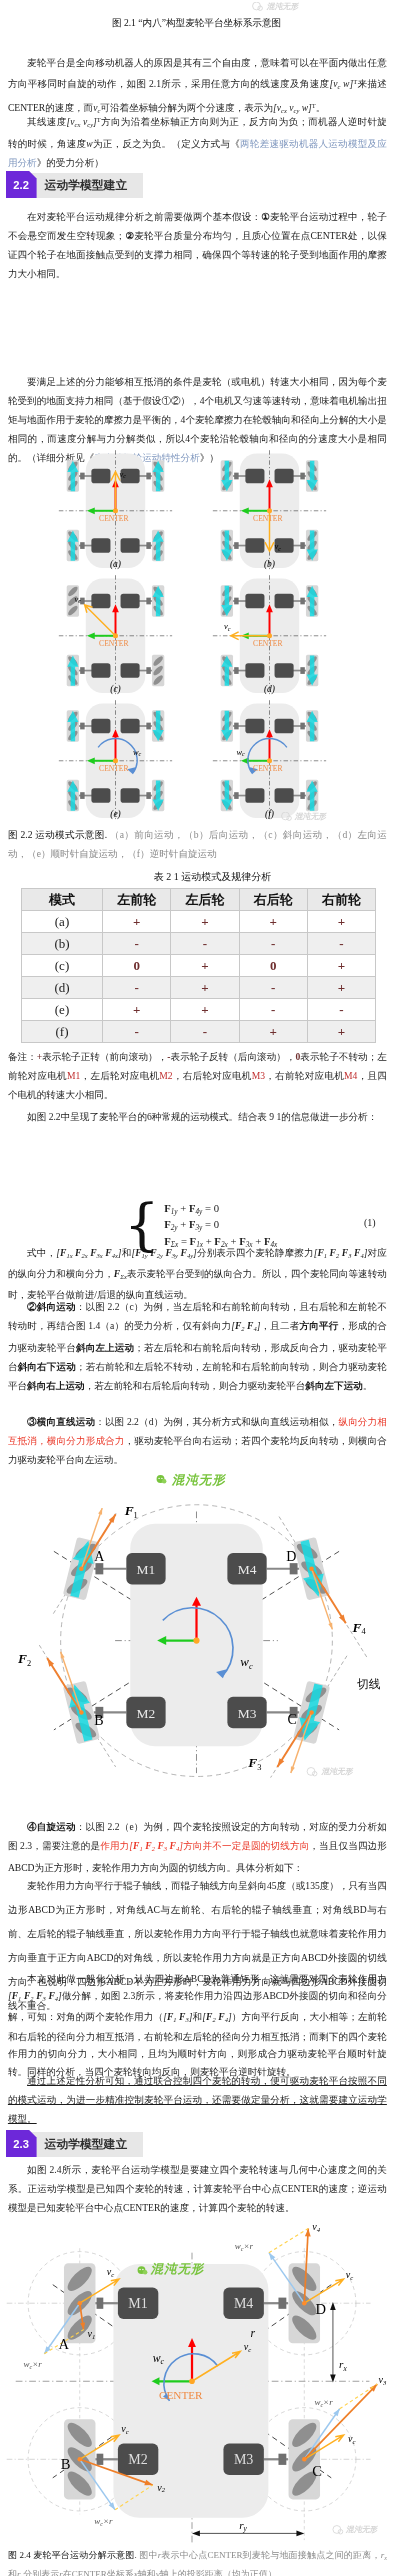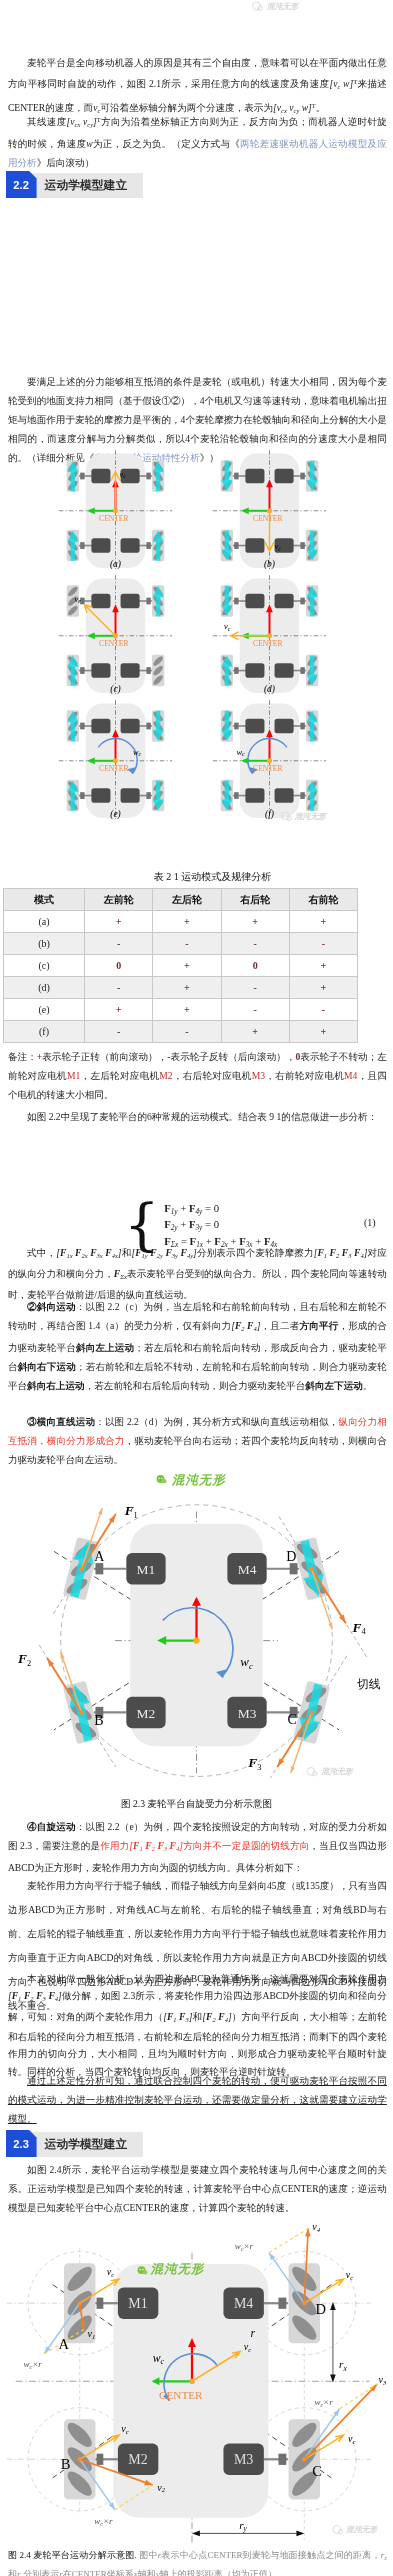--- a/index.html
+++ b/index.html
@@ -22,28 +22,28 @@
   .gray{color:#8a8a8a;}
   .capb{color:#111;}
   .bold{font-weight:bold;}
   .circb{font-weight:bold;}
   .link{color:#7e96be;cursor:pointer;}
   .sign{color:#6f2f2f;font-weight:bold;}
   .mred{color:#c03030;}
   
   .sec{position:absolute;left:5.6px;height:27px;}
   .sec-bar{position:absolute;left:1.1px;top:1.7px;width:136px;height:25px;background:#e7e7e7;}
-  .sec-badge{position:absolute;left:0;top:0;width:31px;height:27px;background:#1d4ed8;color:#fff;
+  .sec-badge{position:absolute;left:0;top:0;width:31px;height:27px;background:#6d28d9;color:#fff;
       font-family:"Liberation Sans",sans-serif;font-weight:bold;font-size:11.2px;
       display:flex;align-items:center;justify-content:center;
       clip-path:polygon(0 0,76% 0,100% 28%,100% 100%,0 100%);}
   .sec-title{position:absolute;left:39px;top:1.7px;height:25px;line-height:25px;
       font-family:"Liberation Sans",sans-serif;font-weight:bold;font-size:11.8px;color:#2f2f2f;white-space:nowrap;}
   
-  #tbl{position:absolute;left:3px;width:355px;border-collapse:collapse;font-size:10px;}
+  #tbl{position:absolute;left:21px;width:355px;border-collapse:collapse;font-size:13px;}
   #tbl th,#tbl td{border:0.6px solid #c8c8c8;height:21px;text-align:center;padding:0;}
   #tbl th{background:#e9e9e9;font-weight:bold;color:#111;}
   #tbl tr.alt td{background:#efefef;}
   
   .eq{position:absolute;left:0;width:393px;}
   .eq-wrap{position:absolute;left:124px;top:0;display:flex;align-items:center;}
   .eq-brace{font-size:56px;font-weight:100;line-height:51px;color:#111;font-family:"DejaVu Serif",serif;}
   .eq-lines{margin-left:4.5px;}
   .eq-line{height:16.3px;line-height:16.3px;font-size:10.7px;white-space:nowrap;}
   .eq-num{position:absolute;left:364px;top:18px;font-size:10px;}
@@ -110,30 +110,32 @@
     </defs>
   </svg>
 
   <div class="wm faint" style="left:252px;top:1.1px;">
     <svg width="12.4" height="9.6" viewBox="0 0 22 17">
         <use href="#wmicon-f"></use>
       </svg>
     <span>混沌无形</span>
   </div>
 
+  <div class="cap" style="top:17px;">图 2.1 “内八”构型麦轮平台坐标系示意图</div>
 
   <div class="blk ind" style="top:53px;"><span>麦轮平台是全向移动机器人的原因是其有三个自由度，意味着可以在平面内做出任意方向平移同时自旋的动作，如图 2.1所示，采用任意方向的线速度及角速度</span><span class="mi">[v</span><span class="msub">c</span><span class="mi"> w</span><span class="mi">]</span><span class="msup">T</span><span>来描述CENTER的速度，而</span><span class="mi">v</span><span class="msub">c</span><span>可沿着坐标轴分解为两个分速度，表示为</span><span class="mi">[v</span><span class="msub">cx</span><span class="mi"> v</span><span class="msub">cy</span><span class="mi"> w</span><span class="mi">]</span><span class="msup">T</span><span>。</span></div>
-  <div class="blk ind" style="top:110px;"><span>其线速度</span><span class="mi">[v</span><span class="msub">cx</span><span class="mi"> v</span><span class="msub">cy</span><span class="mi">]</span><span class="msup">T</span><span>方向为沿着坐标轴正方向则为正，反方向为负；而机器人逆时针旋转的时候，角速度</span><span class="mi">w</span><span>为正，反之为负。（定义方式与《</span><span class="link">两轮差速驱动机器人运动模型及应用分析</span><span>》后向滚动）</span></div>
+  <div class="blk ind" style="top:110px;"><span>其线速度</span><span class="mi">[v</span><span class="msub">cx</span><span class="mi"> v</span><span class="msub">cy</span><span class="mi">]</span><span class="msup">T</span><span>方向为沿着坐标轴正方向则为正，反方向为负；而机器人逆时针旋转的时候，角速度</span><span class="mi">w</span><span>为正，反之为负。（定义方式与《</span><span class="link">两轮差速驱动机器人运动模型及应用分析</span><span>》的受力分析）</span></div>
 
   <div class="sec" style="top:171px;">
     <div class="sec-bar"></div>
     <div class="sec-badge">2.2</div>
     <div class="sec-title">运动学模型建立</div>
   </div>
 
+  <div class="blk ind" style="top:207px;"><span>在对麦轮平台运动规律分析之前需要做两个基本假设：</span><span class="circb">①</span><span>麦轮平台运动过程中，轮子不会悬空而发生空转现象；</span><span class="circb">②</span><span>麦轮平台质量分布均匀，且质心位置在点CENTER处，以保证四个轮子在地面接触点受到的支撑力相同，确保四个等转速的轮子受到地面作用的摩擦力大小相同。</span></div>
   <div class="blk ind" style="top:372px;"><span>要满足上述的分力能够相互抵消的条件是麦轮（或电机）转速大小相同，因为每个麦轮受到的地面支持力相同（基于假设①②），4个电机又匀速等速转动，意味着电机输出扭矩与地面作用于麦轮的摩擦力是平衡的，4个麦轮摩擦力在轮毂轴向和径向上分解的大小是相同的，而速度分解与力分解类似，所以4个麦轮沿轮毂轴向和径向的分速度大小是相同的。（详细分析见《</span><span class="link">麦克纳姆轮运动特性分析</span><span>》）</span></div>
 
   <div style="position:absolute;left:51px;top:450px;">
     <svg width="129" height="121" viewBox="0 0 230 215">
       <use href="#botbase"></use>
       <use href="#cyA" transform="translate(39,46)"></use>
         <use href="#cyA" transform="translate(191,46)"></use>
       <use href="#cyA" transform="translate(39,170)"></use>
         <use href="#cyA" transform="translate(191,170)"></use>
       <path d="M115,104 L115,38 M107,54 L115,38 L123,54" stroke="#ffb020" stroke-width="2.6" fill="none"></path>
@@ -212,20 +214,21 @@
       <text x="115" y="208" font-size="17" font-style="italic" text-anchor="middle">(f)</text>
     </svg>
   </div>
   <div class="wm faint" style="left:281px;top:811px;">
     <svg width="11.2" height="9" viewBox="0 0 20 16">
         <use href="#wmicon-f"></use>
       </svg>
     <span>混沌无形</span>
   </div>
 
+  <div class="blk" style="top:826px;line-height:18.5px;"><span class="capb">图 2.2 运动模式示意图. </span><span class="gray">（a）前向运动，（b）后向运动，（c）斜向运动，（d）左向运动，（e）顺时针自旋运动，（f）逆时针自旋运动</span></div>
 
   <div class="cap" style="top:870px;font-size:10px;padding-left:16px;">表 2 1 运动模式及规律分析</div>
   <table id="tbl" style="top:888px;position:absolute;">
     <colgroup>
         <col style="width:81px">
         <col>
         <col>
         <col>
         <col>
       </colgroup>
@@ -401,21 +404,20 @@
     <text x="510" y="124" font-size="25">D</text>
     <text x="168" y="416" font-size="25">B</text>
     <text x="512" y="414" font-size="25">C</text>
     <text x="636" y="350" font-size="21" fill="#111">切线</text>
     <g transform="translate(546,492)">
       <use href="#wmicon-f"></use>
       <text x="26" y="12" font-size="14" fill="#d6d6d6" font-style="italic" font-weight="bold" font-family="Liberation Sans, sans-serif">混沌无形</text>
     </g>
   </svg>
 
-  <div class="cap" style="top:1798px;">图 2.3 麦轮平台自旋受力分析示意图</div>
 
   <div class="blk ind" style="top:1817px;"><span class="circb">④</span><span class="bold">自旋运动</span><span>：以图 2.2（e）为例，四个麦轮按照设定的方向转动，对应的受力分析如图 2.3，需要注意的是</span><span class="red">作用力</span><span class="mi red">[</span><span class="mbi red">F</span><span class="msub red">1</span><span class="mbi red"> F</span><span class="msub red">2</span><span class="mbi red"> F</span><span class="msub red">3</span><span class="mbi red"> F</span><span class="msub red">4</span><span class="mi red">]</span><span class="red">方向并不一定是圆的切线方向</span><span>，当且仅当四边形ABCD为正方形时，麦轮作用力方向为圆的切线方向。具体分析如下：</span></div>
   <div class="blk ind" style="top:1874px;line-height:24px;"><span>麦轮作用力方向平行于辊子轴线，而辊子轴线方向呈斜向45度（或135度），只有当四边形ABCD为正方形时，对角线AC与左前轮、右后轮的辊子轴线垂直；对角线BD与右前、左后轮的辊子轴线垂直，所以麦轮作用力方向平行于辊子轴线也就意味着麦轮作用力方向垂直于正方向ABCD的对角线，所以麦轮作用力方向就是正方向ABCD外接圆的切线方向。也说明：四边形ABCD不为正方形时，麦轮作用力方向就与四边形ABCD外接圆切线不重合。</span></div>
   <div class="blk ind" style="top:1970px;line-height:17.4px;"><span>本文对此做一般化分析，认为四边形ABCD为普通矩形，这就需要对四个麦轮作用力</span><span class="mi">[</span><span class="mbi">F</span><span class="msub">1</span><span class="mbi"> F</span><span class="msub">2</span><span class="mbi"> F</span><span class="msub">3</span><span class="mbi"> F</span><span class="msub">4</span><span class="mi">]</span><span>做分解，如图 2.3所示，将麦轮作用力沿四边形ABCD外接圆的切向和径向分解，可知：对角的两个麦轮作用力（</span><span class="mi">[</span><span class="mbi">F</span><span class="msub">1</span><span class="mbi"> F</span><span class="msub">3</span><span class="mi">]</span><span>和</span><span class="mi">[</span><span class="mbi">F</span><span class="msub">2</span><span class="mbi"> F</span><span class="msub">4</span><span class="mi">]</span><span>）方向平行反向，大小相等；左前轮和右后轮的径向分力相互抵消，右前轮和左后轮的径向分力相互抵消；而剩下的四个麦轮作用力的切向分力，大小相同，且均为顺时针方向，则形成合力驱动麦轮平台顺时针旋转。同样的分析，当四个麦轮转向均反向，则麦轮平台逆时针旋转。</span></div>
   <div class="blk ind" style="top:2071px;text-decoration:underline;"><span>通过上述定性分析可知，通过联合控制四个麦轮的转动，便可驱动麦轮平台按照不同的模式运动，为进一步精准控制麦轮平台运动，还需要做定量分析，这就需要建立运动学模型。</span></div>
 
   <div class="sec" style="top:2130px;">
     <div class="sec-bar"></div>
     <div class="sec-badge">2.3</div>
     <div class="sec-title">运动学模型建立</div>

